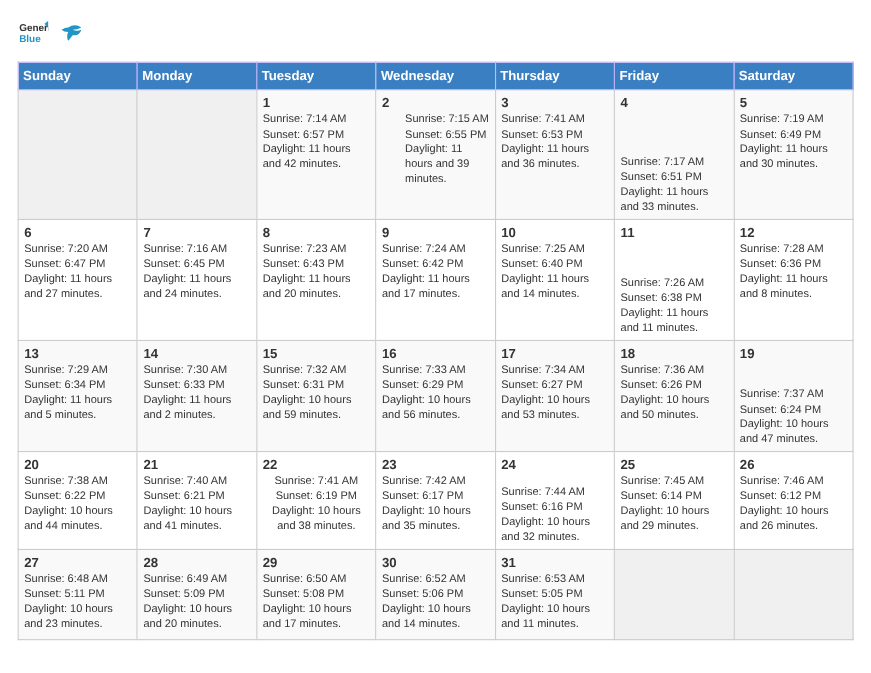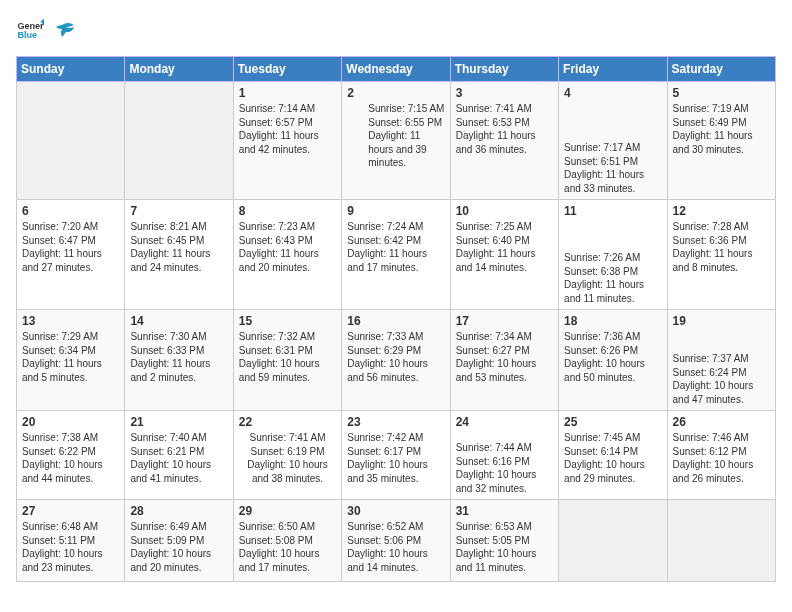--- a/index.html
+++ b/index.html
@@ -146,21 +146,21 @@
       </tr>
       <tr>
         <td>
           <span class="day-num">6</span>
           <div class="cell-text" style="white-space: pre-line;">Sunrise: 7:20 AM
 Sunset: 6:47 PM
 Daylight: 11 hours and 27 minutes.</div>
         </td>
         <td>
           <span class="day-num">7</span>
-          <div class="cell-text" style="white-space: pre-line;">Sunrise: 8:21 AM
+          <div class="cell-text" style="white-space: pre-line;">Sunrise: 7:16 AM
 Sunset: 6:45 PM
 Daylight: 11 hours and 24 minutes.</div>
         </td>
         <td>
           <span class="day-num">8</span>
           <div class="cell-text" style="white-space: pre-line;">Sunrise: 7:23 AM
 Sunset: 6:43 PM
 Daylight: 11 hours and 20 minutes.</div>
         </td>
         <td>

